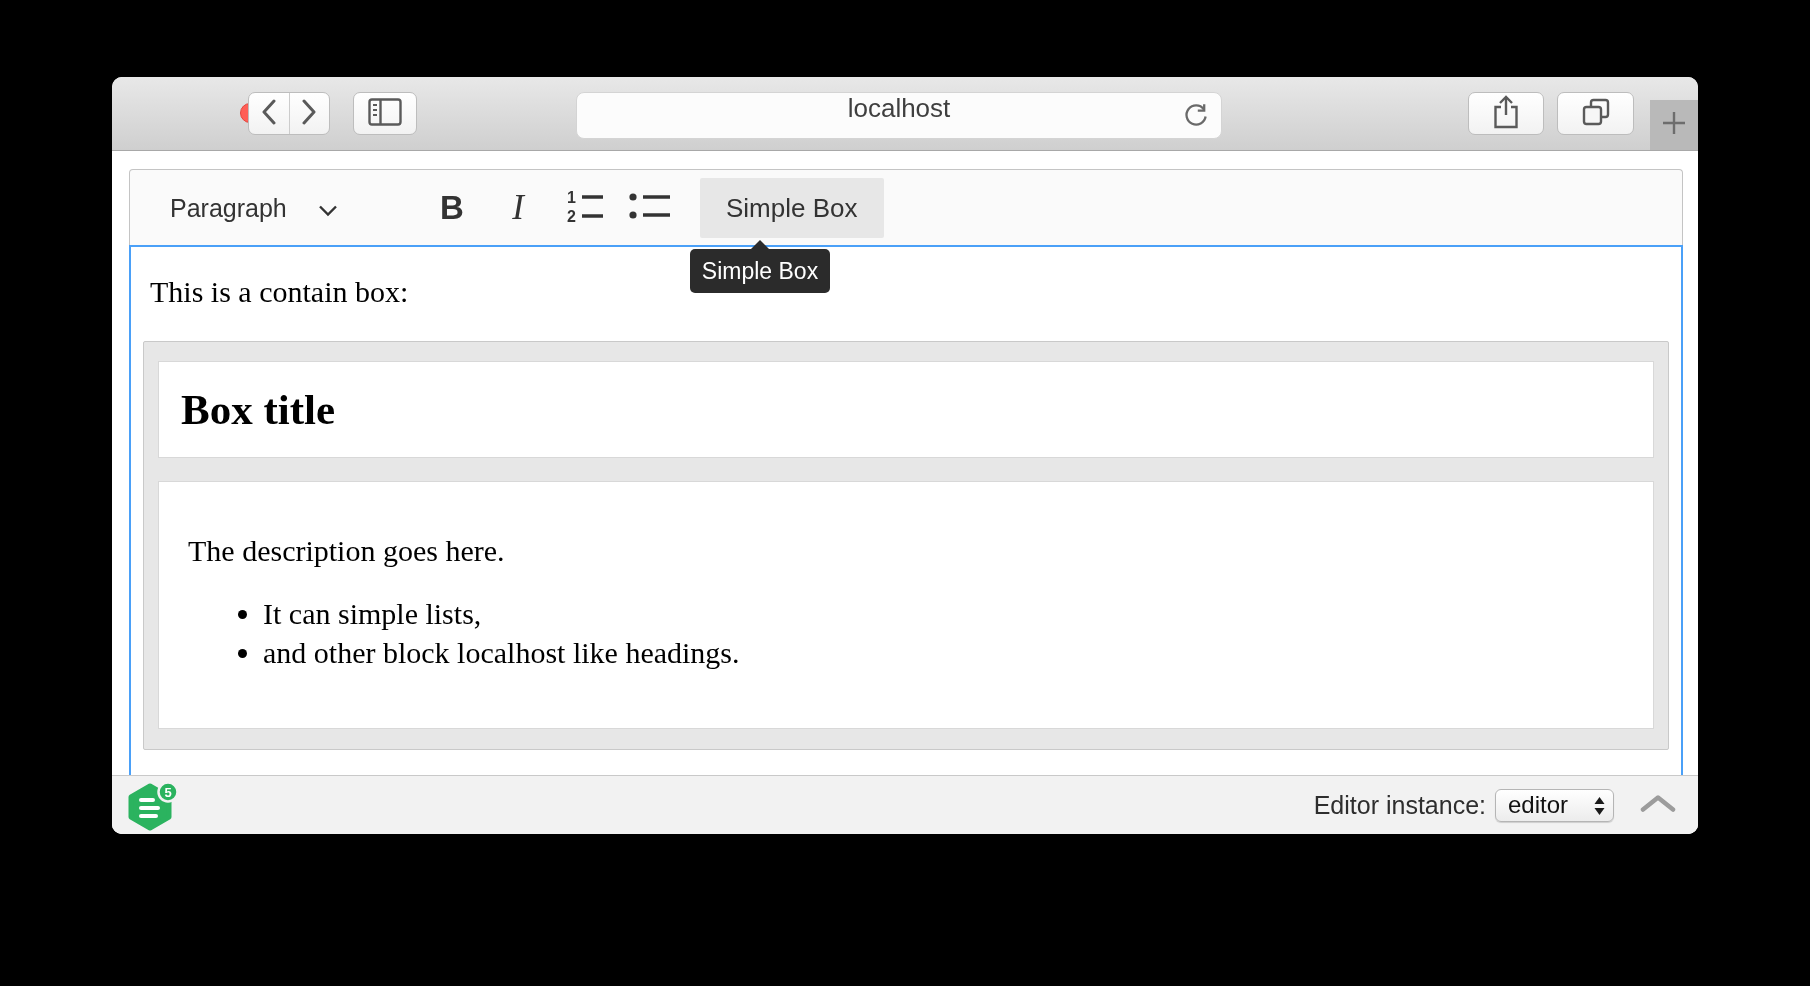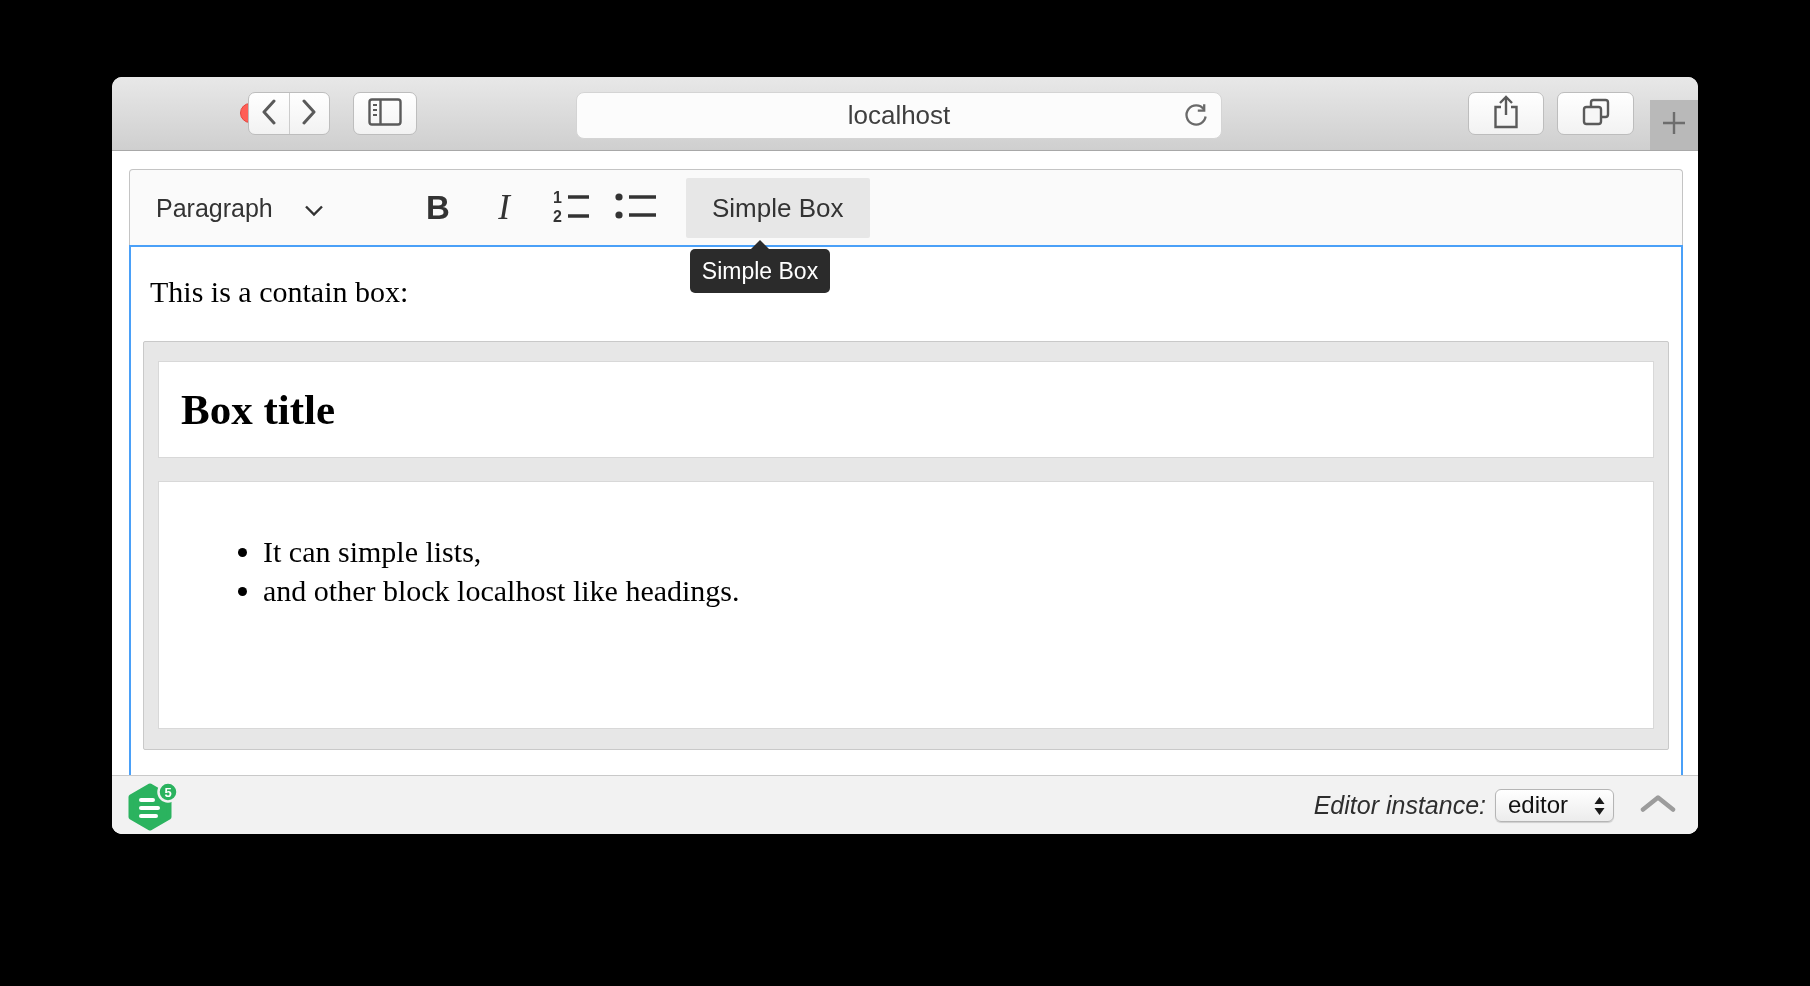--- a/index.html
+++ b/index.html
@@ -28,34 +28,34 @@
 
   .tb-btn { position:absolute; top:15px; height:43px; box-sizing:border-box;
             background:linear-gradient(#ffffff,#f2f2f2); border:1px solid #bdbdbd; border-radius:7px;
             display:flex; align-items:center; justify-content:center; }
   .sidebar-btn { left:241px; width:64px; }
   .share-btn   { left:1356px; width:76px; }
   .tabs-btn    { left:1445px; width:77px; }
 
   .url-field { position:absolute; left:464px; top:15px; width:646px; height:47px; box-sizing:border-box;
                background:#fcfcfc; border:1px solid #d4d4d4; border-radius:8px;
-               display:flex; align-items:center; justify-content:center;
+               display:flex; justify-content:center;
                font-size:26px; color:#3f3f3f; }
   .reload { position:absolute; right:11px; top:9px; width:28px; height:28px; }
 
   .newtab-patch { position:absolute; right:0; top:23px; width:48px; height:50px;
                   background:#b9b9b9; display:flex; align-items:center; justify-content:center; }
 
   
   .page { position:relative; height:683px; background:#fff; }
 
   
   .cktoolbar { position:absolute; left:17px; top:18px; width:1554px; height:77px; box-sizing:border-box;
                background:#fafafa; border:1px solid #c4c4c4; border-bottom:none;
-               border-radius:4px 4px 0 0; display:flex; align-items:center; padding-left:14px; }
+               border-radius:4px 4px 0 0; display:flex; align-items:center; padding-left:28px; }
   .hdg-dropdown { width:190px; height:60px; box-sizing:border-box; display:flex; align-items:center;
                   justify-content:space-between; padding:0 10px 0 12px; border-radius:4px;
                   font-size:25px; color:#333; }
   .tool-gap { width:76px; }
   .tool-btn { width:56px; height:60px; display:flex; align-items:center; justify-content:center;
               border-radius:4px; margin-right:10px; color:#333; }
   .glyph-b { font-size:33px; font-weight:800; font-family:"Liberation Sans",sans-serif; }
   .glyph-i { font-size:35px; font-style:italic; font-family:"Liberation Serif",serif; }
   .simplebox-btn { height:60px; margin-left:12px; padding:0 26px; background:#e7e7e7; border-radius:2px;
                    display:flex; align-items:center; font-size:26px; color:#333; }
@@ -83,21 +83,21 @@
                border:1px solid #d8d8d8; padding:24px 22px 0; overflow:hidden; }
   .desc-p { margin:28px 0 0 7px; font-size:30px; }
   .sbox-desc ul { margin:26px 0 0; padding-left:82px; font-size:30px; line-height:39px; }
 
   
   .inspector { position:absolute; left:0; bottom:0; width:100%; height:59px; box-sizing:border-box;
                background:#f2f2f2; border-top:1px solid #c9c9c9; display:flex; align-items:center;
                font-family:"Liberation Sans",sans-serif; }
   .ck-logo { margin-left:15px; width:52px; height:52px; position:relative; top:2px; }
   .insp-right { margin-left:auto; display:flex; align-items:center; padding-right:22px; }
-  .insp-label { font-size:25px; color:#2e2e2e;font-style:italic; }
+  .insp-label { font-size:25px; color:#2e2e2e; }
   .insp-select { margin-left:9px; width:119px; height:33px; box-sizing:border-box;
                  border:1px solid #b5b5b5; border-radius:6px;
                  background:linear-gradient(#ffffff,#ececec); box-shadow:0 1px 1px rgba(0,0,0,.15);
                  display:flex; align-items:center; padding-left:12px; position:relative;
                  font-size:24px; color:#111; }
   .sel-arrows { position:absolute; right:7px; top:5px; }
   .insp-collapse { margin-left:26px; display:flex; align-items:center; }
 </style>
 </head>
 <body>
@@ -225,20 +225,21 @@
       </div>
 
       <div class="editing">
         <p class="intro">This is a contain box:</p>
 
         <div class="sbox">
           <div class="sbox-title">
             <h1>Box title</h1>
           </div>
           <div class="sbox-desc">
+            <p class="desc-p">The description goes here.</p>
             <ul>
               <li>It can simple lists,</li>
               <li>and other block localhost like headings.</li>
             </ul>
           </div>
         </div>
       </div>
 
       <div class="inspector">
         <span class="ck-logo">

